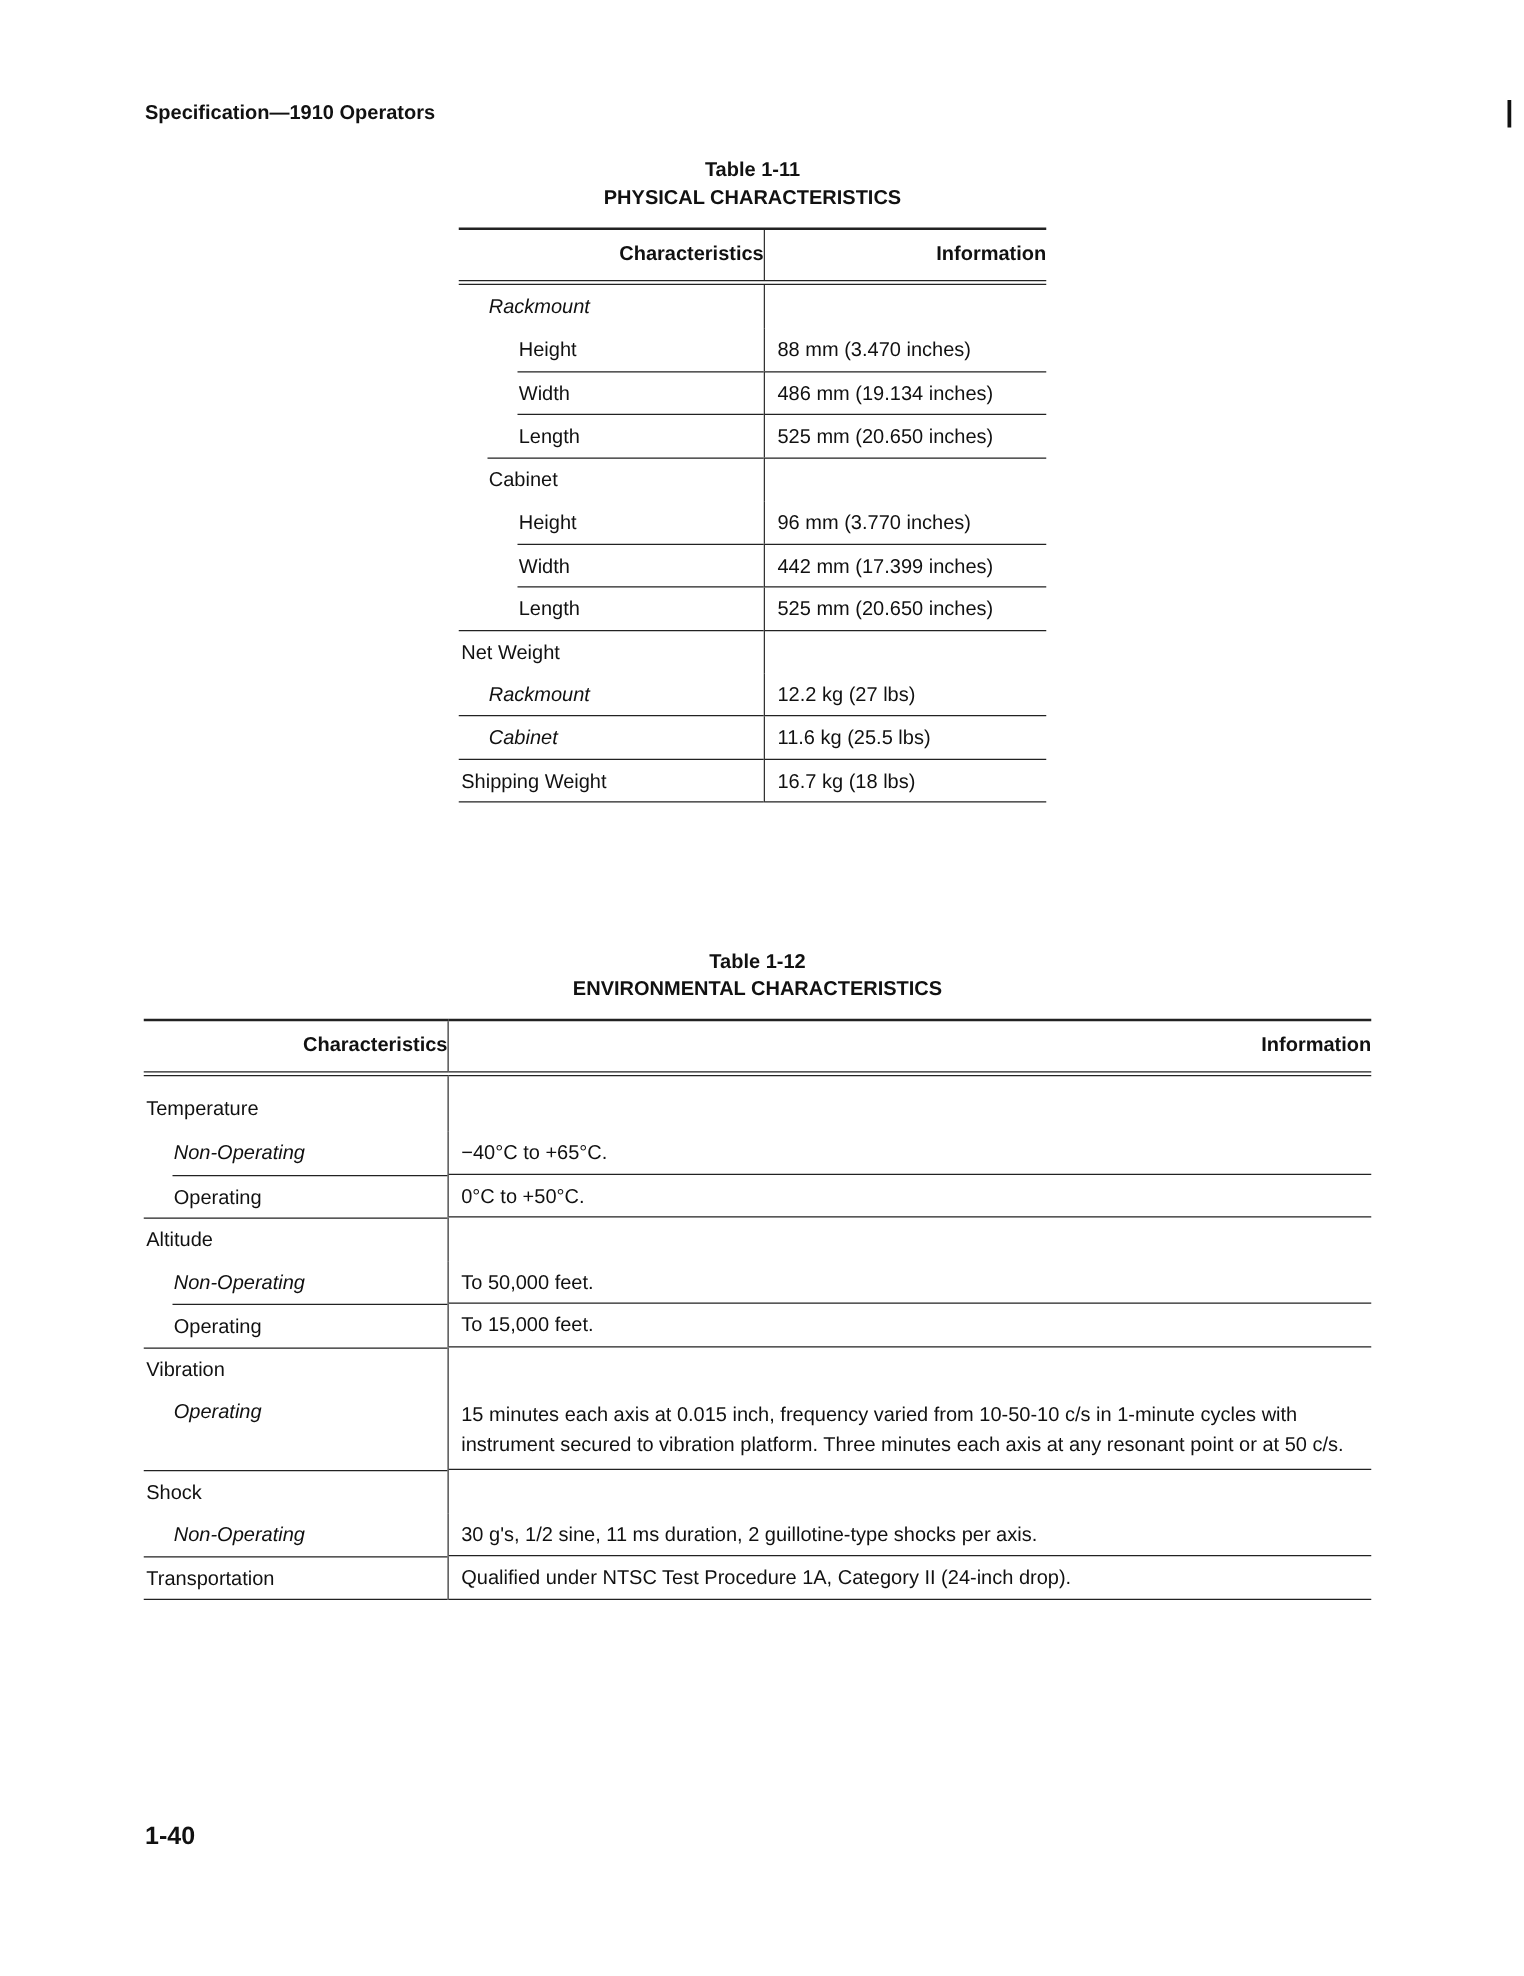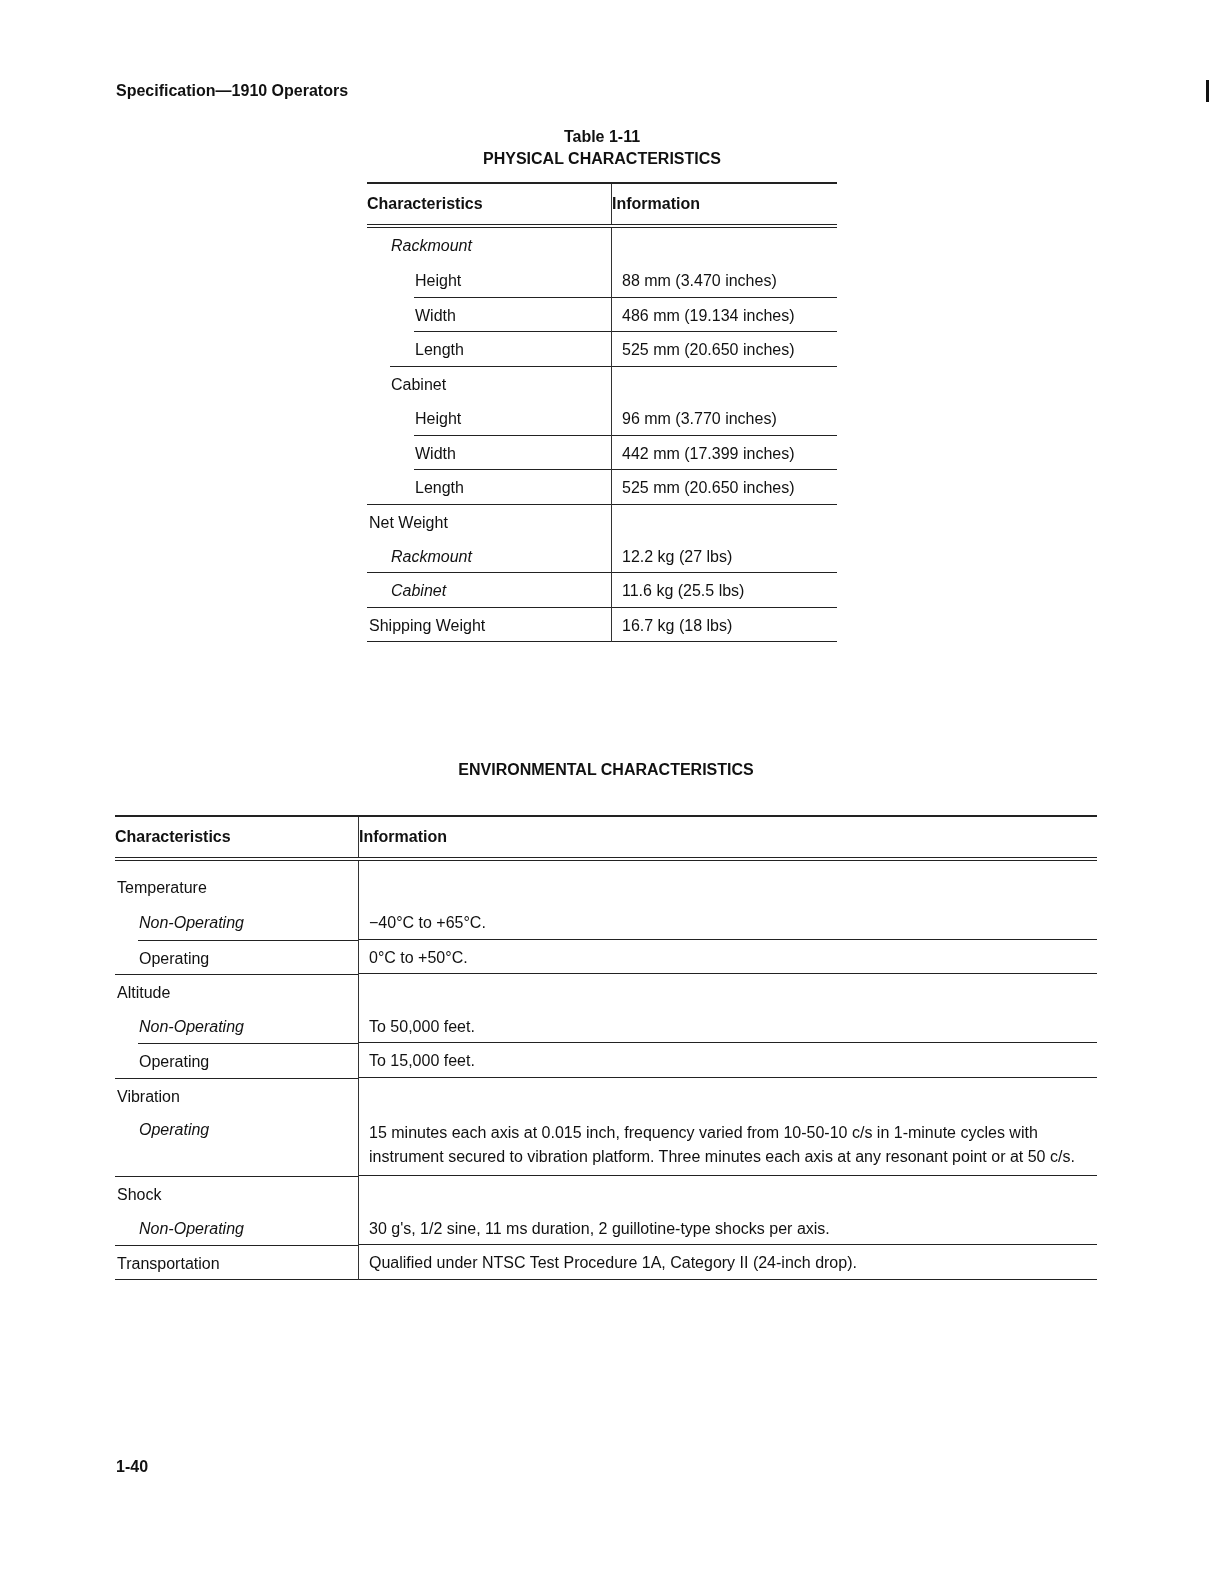--- a/index.html
+++ b/index.html
@@ -3,40 +3,40 @@
 <meta charset="utf-8">
 <style>
   html, body { margin:0; padding:0; background:#ffffff; }
   body { width:1219px; height:1581px; position:relative; font-family:"Liberation Sans", sans-serif; color:#111; overflow:hidden; }
   .header { position:absolute; left:116px; top:82px; font-size:16px; font-weight:bold; }
   .change-bar { position:absolute; left:1206px; top:80px; width:3px; height:22px; background:#111; }
   .tcap { position:absolute; text-align:center; font-weight:bold; font-size:16px; line-height:22px; }
   .tcap div { white-space:nowrap; }
 
   table.t { position:absolute; border-collapse:collapse; font-size:16px; }
-  table.t th { font-weight:bold; text-align:left; height:40px; padding:0; border-top:2px solid #222; border-bottom:4px double #222; }
+  table.t th { font-weight:bold; text-align:right; height:40px; padding:0; border-top:2px solid #222; border-bottom:4px double #222; }
   table.t td { padding:0; vertical-align:top; }
   table.t .c1 { border-right:1.5px solid #333; }
   .cell-row { height:34.5px; box-sizing:border-box; padding-top:9px; }
   .ind0 { padding-left:2px; }
   .ind1 { padding-left:24px;font-style:italic; }
   .ind2 { padding-left:48px; }
   .val { padding-left:10px; }
   .rule { border-bottom:1.5px solid #222; }
 
   
   #t11 { left:367px; top:182px; width:470px; }
   #t11 .c1 { width:197px; }
 
   
   #t12 { left:115px; top:815px; width:982px; }
   #t12 .c1 { width:220px; }
   .multi { line-height:24px; padding-top:9px; padding-bottom:6px; padding-right:6px; }
 
-  .pagenum { position:absolute; left:116px; top:1458px; font-size:16px; font-weight:bold; }
+  .pagenum { position:absolute; left:116px; top:1458px; font-size:20px; font-weight:bold; }
 </style>
 </head>
 <body>
 
 <div class="header">Specification—1910 Operators</div>
 <div class="change-bar"></div>
 
 <div class="tcap" style="left:367px; top:126px; width:470px;">
   <div>Table 1-11</div>
   <div>PHYSICAL CHARACTERISTICS</div>
@@ -143,20 +143,21 @@
           <div class="cell-row ind0 rule">Shipping Weight</div>
         </td>
       <td>
           <div class="cell-row val rule">16.7 kg (18 lbs)</div>
         </td>
     </tr>
   </tbody>
 </table>
 
 <div class="tcap" style="left:115px; top:759px; width:982px;">
+  <div>Table 1-12</div>
   <div>ENVIRONMENTAL CHARACTERISTICS</div>
 </div>
 
 <table class="t" id="t12">
   <thead>
     <tr>
       <th class="c1" style="height:40px;">Characteristics</th>
       <th>Information</th>
     </tr>
   </thead>

